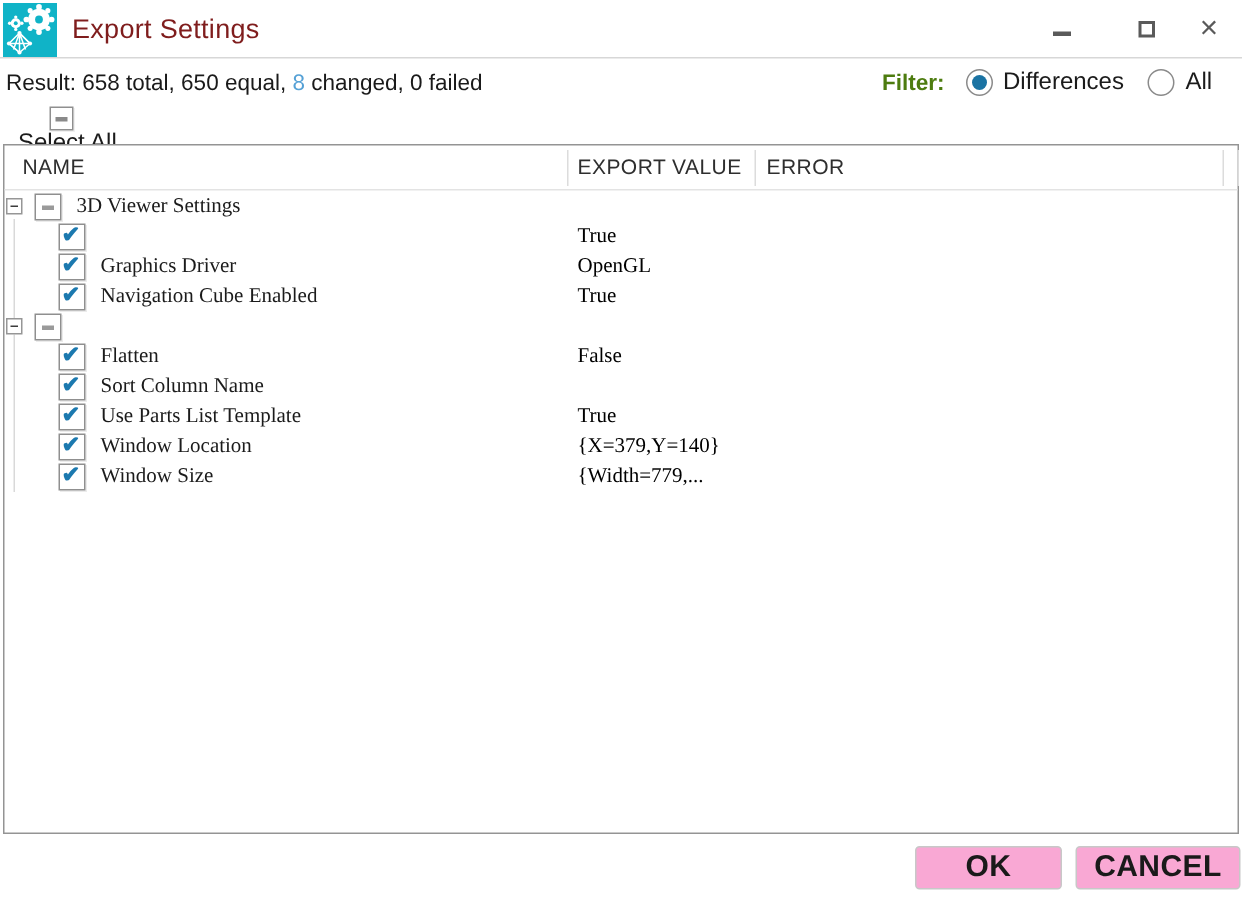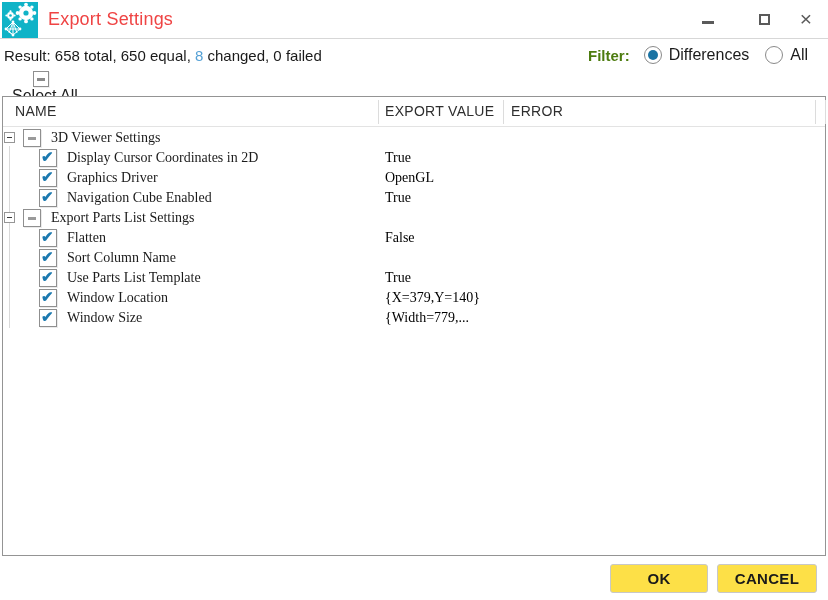--- a/index.html
+++ b/index.html
@@ -1,21 +1,21 @@
 <!DOCTYPE html>
 <html><head>
 <meta charset="utf-8">
 <style>
   * { box-sizing: border-box; margin: 0; padding: 0; }
   html,body { width: 828px; height: 600px; background:#fff; overflow:hidden; }
   body { position: relative; font-family: "Liberation Sans","DejaVu Sans",sans-serif; color:#1b1b1b; }
 
   
   .app-icon { position:absolute; left:2px; top:2px; width:36px; height:36px; }
-  .win-title { position:absolute; left:48px; top:9px; font-size:18px; font-weight:300; color:#ef4444; letter-spacing:.2px; }
+  .win-title { position:absolute; left:48px; top:9px; font-size:18px; font-weight:300; color:#7f1d1d; letter-spacing:.2px; }
   .winbtn { position:absolute; top:6px; width:32px; height:26px; display:flex; align-items:center; justify-content:center; cursor:default; }
   .btn-min { left:692px; } .btn-max { left:748px; } .btn-close { left:790px; }
   .glyph-min { width:12px; height:3px; background:#5a5a5a; margin-top:6px; }
   .glyph-max { width:11px; height:11px; border:2px solid #5a5a5a; }
   .glyph-close { font-size:21px; color:#5a5a5a; line-height:20px; }
   .titlebar-sep { position:absolute; left:0; top:38px; width:828px; height:1px; background:#d7d7d7; }
 
   
   .result-line { position:absolute; left:4px; top:47px; font-size:15px; color:#1a1a1a; }
   .result-changed { color:#55a1d6; }
@@ -48,25 +48,25 @@
   .cb { position:absolute; top:1px; width:18px; height:18px; border:1px solid #8f8f8f; background:#fff;
         box-shadow:1px 1px 0 rgba(0,0,0,.08); }
   .cb-parent { left:20px; } .cb-child { left:36px; }
   .cb .tick { position:absolute; left:1px; top:-3px; font-size:15px; font-weight:bold; color:#1b79af; }
   .cb .dash { position:absolute; left:4px; top:7px; width:8px; height:3px; background:#9a9a9a; }
   .rlabel { position:absolute; color:#1b1b1b; white-space:nowrap; }
   .rlabel.parent { left:48px; } .rlabel.child { left:64px; }
   .rvalue { position:absolute; left:382px; color:#000000; white-space:nowrap; }
 
   
-  .btn { position:absolute; top:564px; height:29px; background:#fde047; border:1px solid #c8c8c8; border-radius:3px;
-         font-size:15px; font-weight:bold; color:#1a1a1a; display:flex; align-items:center; justify-content:center;
+  .btn { position:absolute; top:564px; height:29px; background:#f9a8d4; border:1px solid #c8c8c8; border-radius:3px;
+         font-size:20px; font-weight:bold; color:#1a1a1a; display:flex; align-items:center; justify-content:center;
          letter-spacing:.3px; cursor:default; }
   .btn-ok { left:610px; width:98px; }
-  .btn-cancel { left:717px; width:100px; }
+  .btn-cancel { left:717px; width:110px; }
 </style>
 </head>
 <body>
 
 <svg class="app-icon" viewBox="0 0 36 36">
   <rect x="0" y="0" width="36" height="36" fill="#10b3c7"></rect>
 
   <g fill="#ffffff">
     <circle cx="24" cy="11" r="7.2"></circle>
     <circle cx="24" cy="2.6" r="1.9"></circle>
@@ -149,21 +149,20 @@
         </span>
       <span class="cb cb-parent">
           <span class="dash"></span>
         </span>
       <span class="rlabel parent">3D Viewer Settings</span>
     </div>
     <div class="row" style="top:20px">
       <span class="cb cb-child">
           <span class="tick">✔</span>
         </span>
-      <span class="rlabel child">Display Cursor Coordinates in 2D</span>
       <span class="rvalue">True</span>
     </div>
     <div class="row" style="top:40px">
       <span class="cb cb-child">
           <span class="tick">✔</span>
         </span>
       <span class="rlabel child">Graphics Driver</span>
       <span class="rvalue">OpenGL</span>
     </div>
     <div class="row" style="top:60px">
@@ -174,21 +173,20 @@
       <span class="rvalue">True</span>
     </div>
 
     <div class="row" style="top:80px">
       <span class="expander">
           <span class="minus"></span>
         </span>
       <span class="cb cb-parent">
           <span class="dash"></span>
         </span>
-      <span class="rlabel parent">Export Parts List Settings</span>
     </div>
     <div class="row" style="top:100px">
       <span class="cb cb-child">
           <span class="tick">✔</span>
         </span>
       <span class="rlabel child">Flatten</span>
       <span class="rvalue">False</span>
     </div>
     <div class="row" style="top:120px">
       <span class="cb cb-child">

